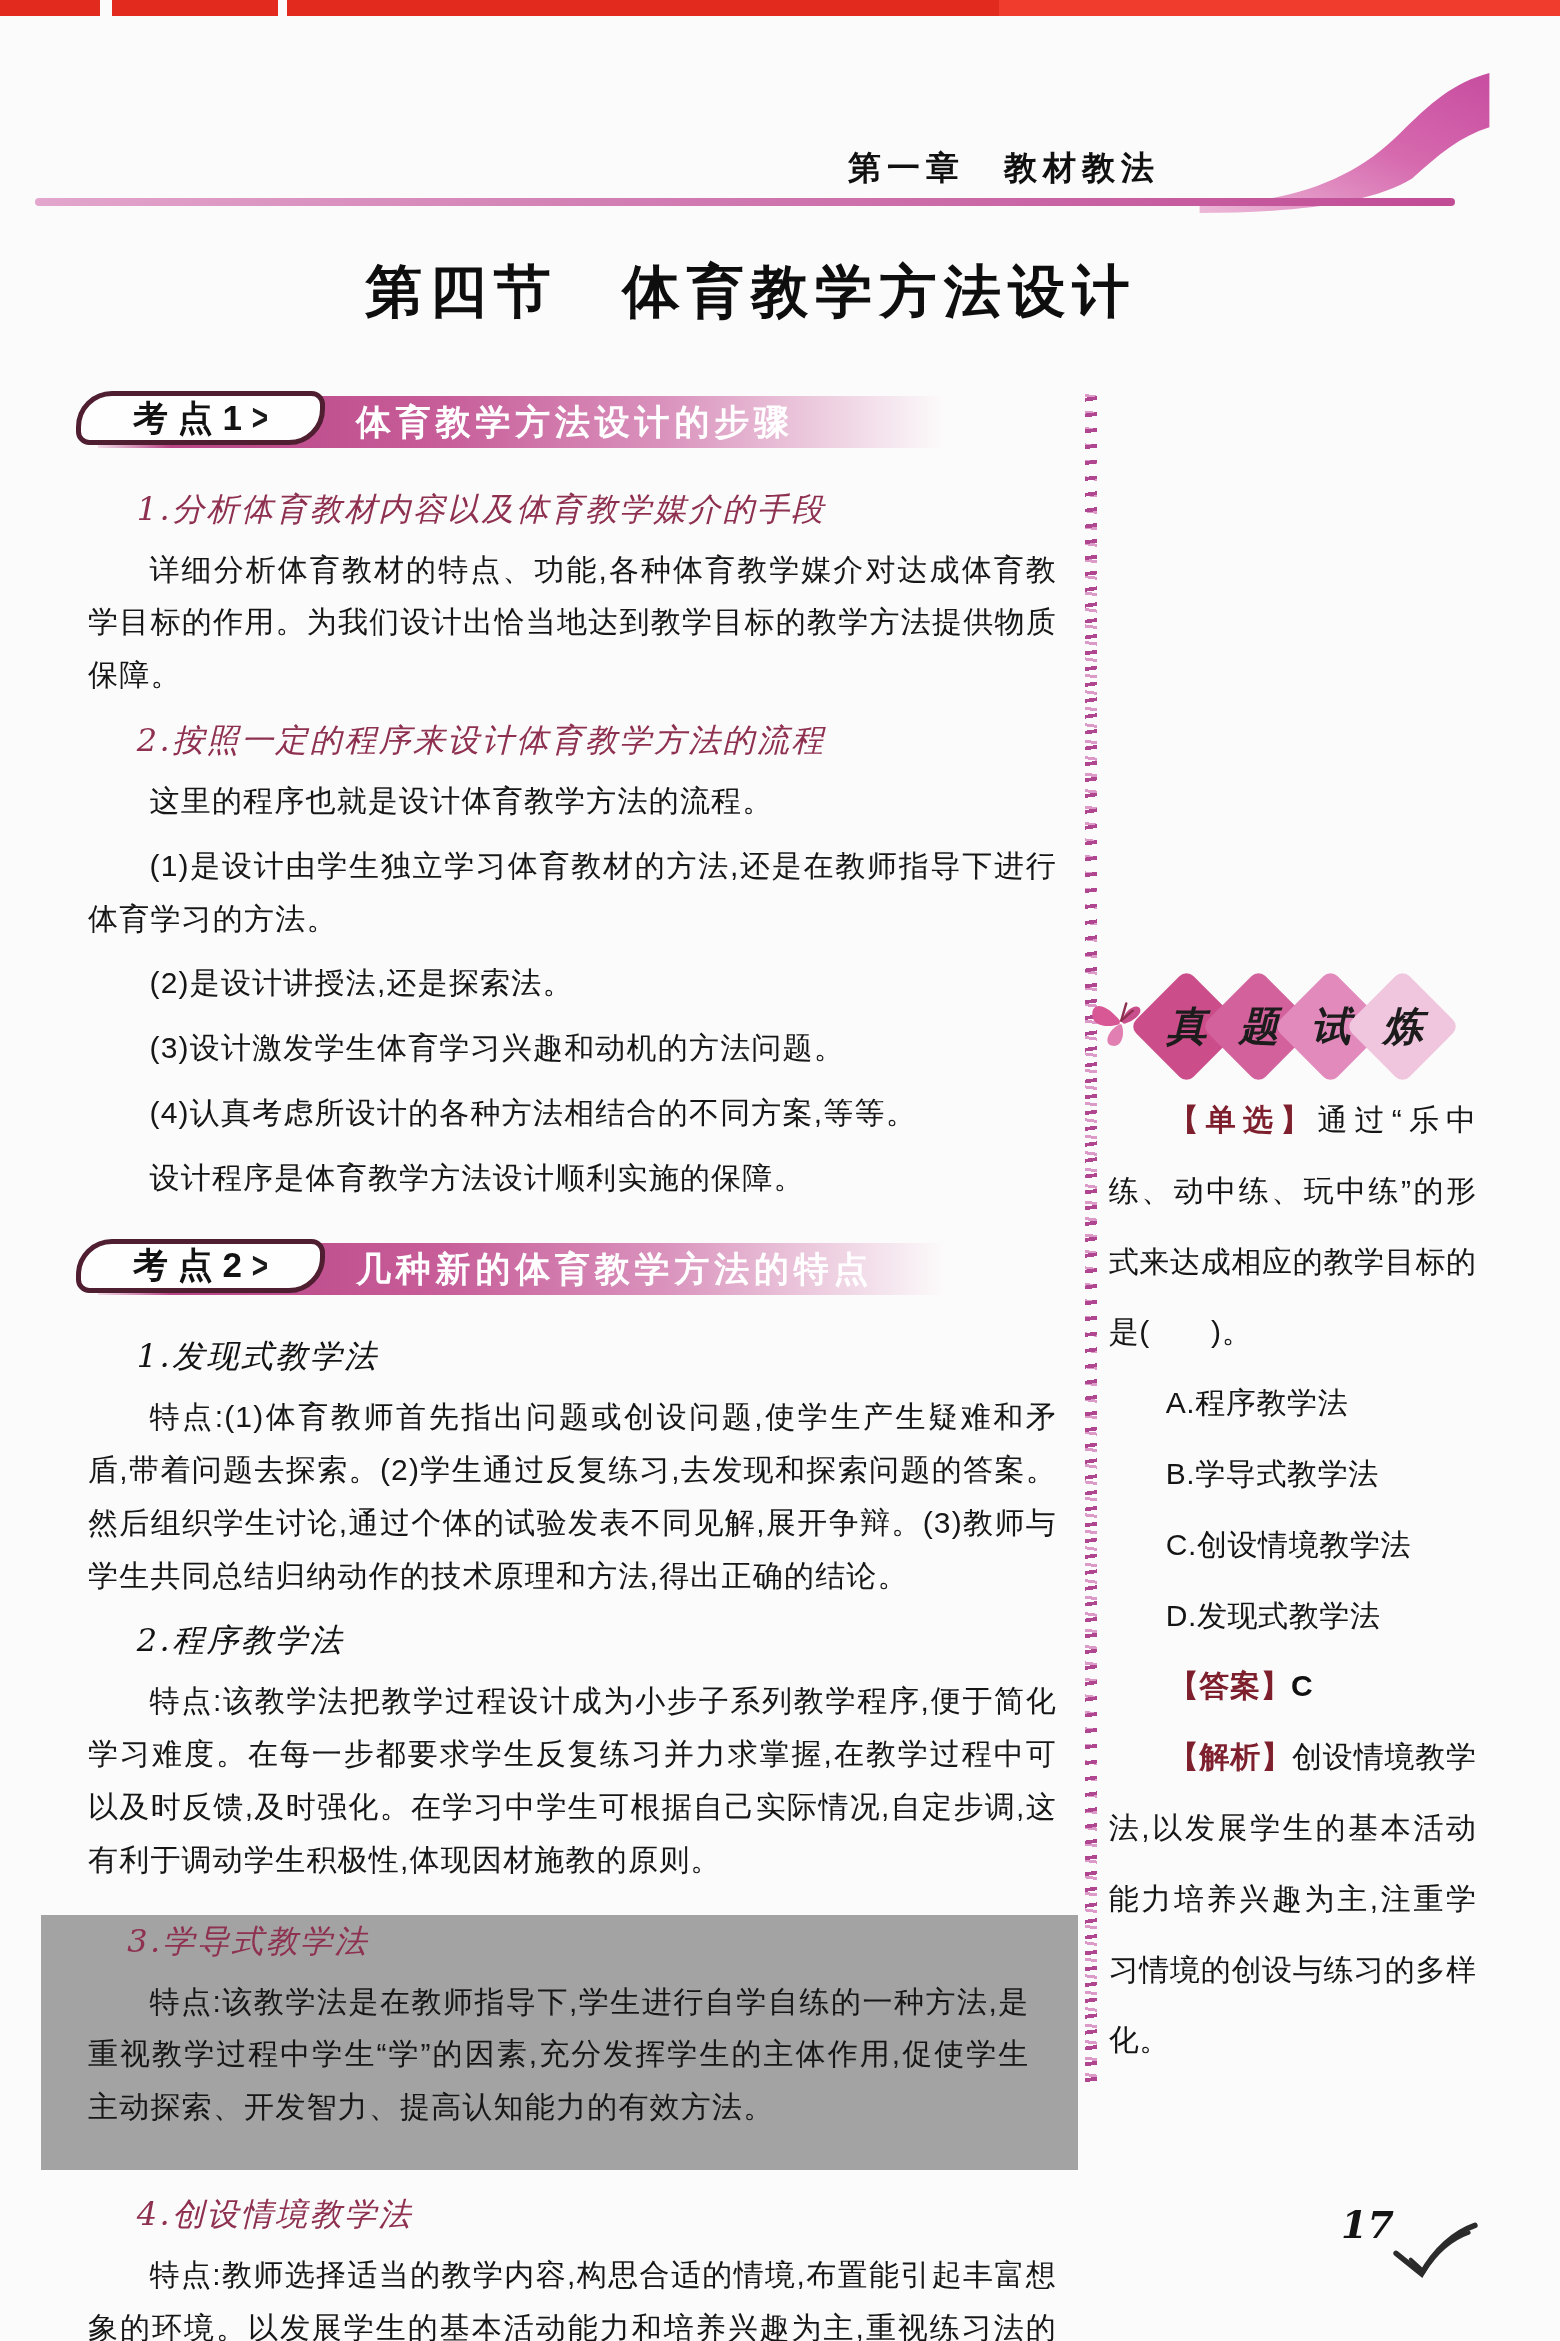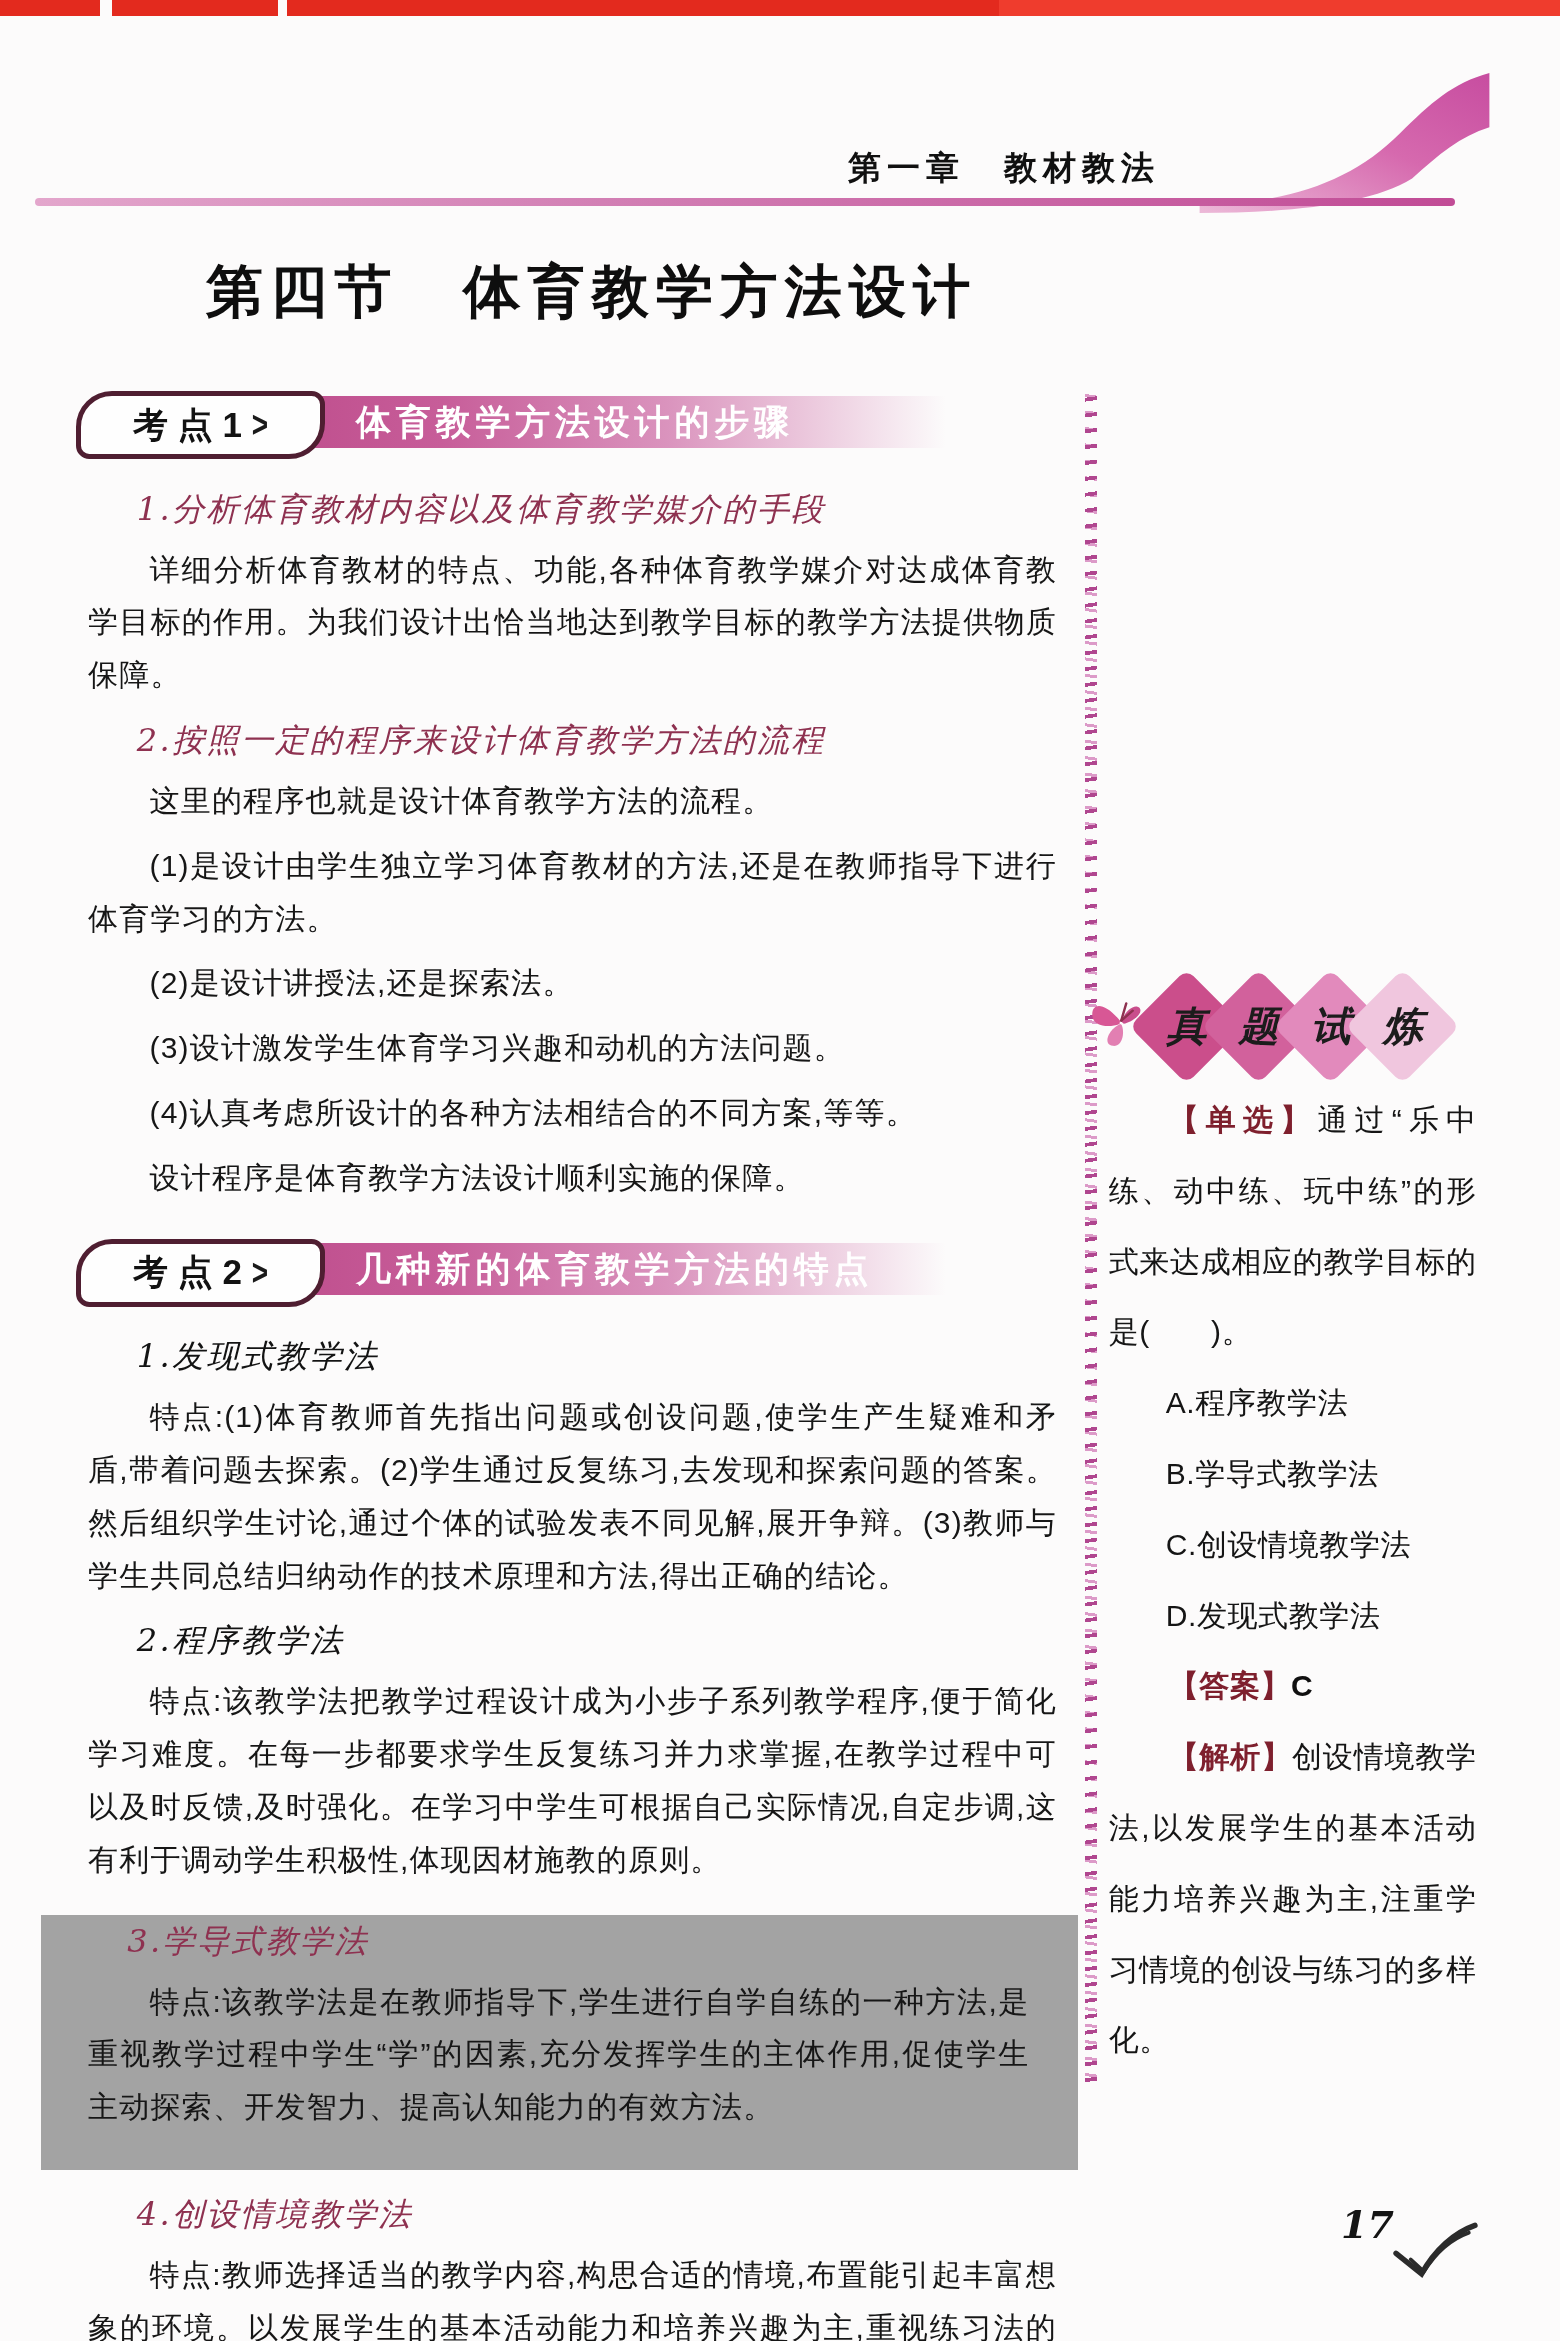--- a/index.html
+++ b/index.html
@@ -26,42 +26,42 @@
   }
   .chapter-line {
     position:absolute; top:182px; left:35px; width:1420px; height:7.9px; border-radius:4.2px;
     background:linear-gradient(90deg,#e3a6cc 0%, #d27fb4 40%, #c14c96 100%);
   }
   .swoosh { position:absolute; top:40px; right:71px; }
 
   
   .doc-title {
     position:absolute; top:254px; left:206px; width:1090px; margin:0;
-    text-align:left; font-size:57px; font-weight:bold; letter-spacing:7.3px; color:#0e0e0e;
+    text-align:center; font-size:57px; font-weight:bold; letter-spacing:7.3px; color:#0e0e0e;
   }
 
   
   .content {
     position:absolute; top:391px; left:0; width:1561px;
     display:flex; align-items:flex-start; padding-left:76px; box-sizing:border-box;
   }
   main { flex:0 0 993px; }
 
   
   .kd { position:relative; height:76px; margin:0 0 20.6px; }
   .kd-banner {
     position:absolute; left:22px; top:4.8px; width:902px; height:52px;
     background:linear-gradient(90deg,#b74182 0%, #c4589432 0%, #b94485 8%, #c75d99 38%, #da93bd 63%, rgba(252,251,251,0) 94%);
   }
   .kd-banner-text {
     position:absolute; left:258px; top:50%; transform:translateY(-50%);
     color:#ffffff; font-weight:bold; font-size:35px; letter-spacing:4.8px; white-space:nowrap;
   }
   .kd-badge {
-    position:absolute; left:0; top:0; width:249px; height:68px; box-sizing:border-box;
+    position:absolute; left:0; top:0; width:249px; height:54px; box-sizing:border-box;
     background:#fefefe; border:5.4px solid #4f1e31; border-radius:36px 13.3px 36px 13.3px;
     display:flex; align-items:center; justify-content:center; gap:9.7px;
     font-size:35px; font-weight:bold; color:#121212;
   }
   .kd-chev { font-size:28px; font-weight:bold; color:#1a1a1a; transform:scaleY(1.35); }
 
   
   main p.body {
     margin:12px; font-size:30px; line-height:1.76; letter-spacing:1.2px;
     text-align:justify; text-indent:2.05em; color:#161616;

